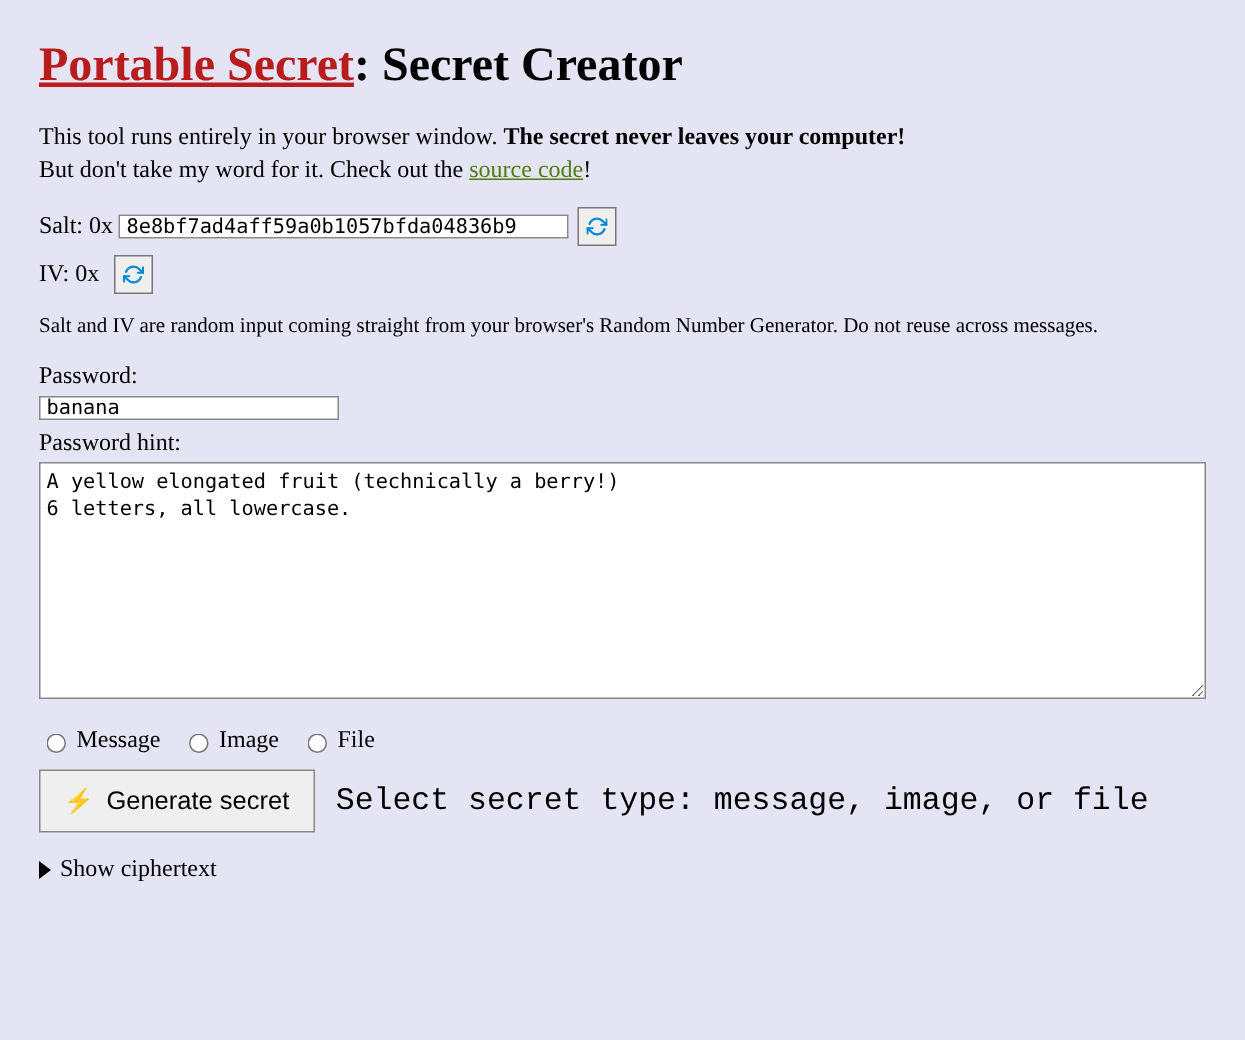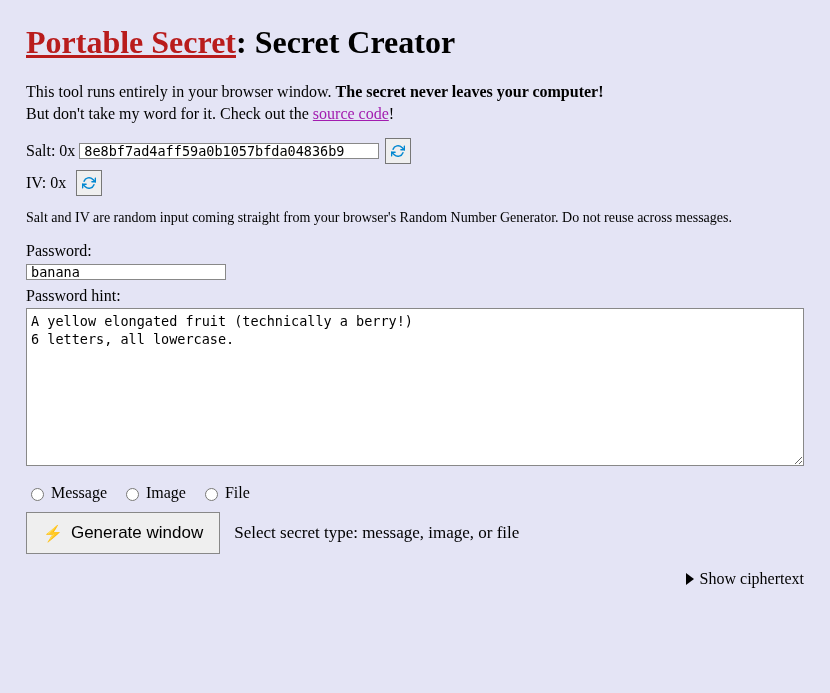--- a/index.html
+++ b/index.html
@@ -16,21 +16,21 @@
       font-size: 32px;
       font-weight: bold;
       margin: 0 0 20px 0;
     }
     h1 a {
       color: #b91c1c;
       text-decoration: underline;
     }
     .intro { font-size: 16px; margin-bottom: 14px; line-height: 1.35; }
     .intro b { font-weight: bold; }
-    .intro a { color: #a21caf; text-decoration: underline; }
+    .intro a { color: #4d7c0f; text-decoration: underline; }
     .row {
       display: flex;
       align-items: center;
       margin-bottom: 6px;
     }
     .row-label { margin-right: 4px; }
     input[type="text"] {
       font-family: ui-monospace, SFMono-Regular, Menlo, Consolas, monospace;
       font-size: 13.5px;
       padding: 4px 4px;
@@ -96,27 +96,26 @@
       border: 1px solid #888;
       background: #efefef;
       font-size: 17px;
       font-family: Arial, sans-serif;
       display: inline-flex;
       align-items: center;
       gap: 8px;
       cursor: pointer;
     }
     .bolt { color: #e98300; font-size: 16px; }
-    .gen-msg { font-size: 17px; }
+    .gen-msg { font-size: 21px; font-family: Liberation Mono, monospace; }
     details summary {
       list-style: none;
       cursor: pointer;
       display: flex;
       align-items: center;
-      justify-content: flex-end;
     }
     details summary::-webkit-details-marker { display:none; }
     .triangle {
       display:inline-block;
       width:0;height:0;
       border-top: 6px solid transparent;
       border-bottom: 6px solid transparent;
       border-left: 8px solid #000;
       margin-right: 6px;
     }
@@ -180,21 +179,21 @@
   </label>
   <label>
     <input type="radio" name="stype" style="">
     <span>File</span>
   </label>
 </div>
 
 <div class="gen-row">
   <button class="gen-btn">
     <span class="bolt">⚡</span>
-    <span>Generate window</span>
+    <span>Generate secret</span>
   </button>
   <span class="gen-msg">Select secret type: message, image, or file</span>
 </div>
 
 <details>
   <summary>
     <span class="triangle"></span>
     <span>Show ciphertext</span>
   </summary>
 </details>

